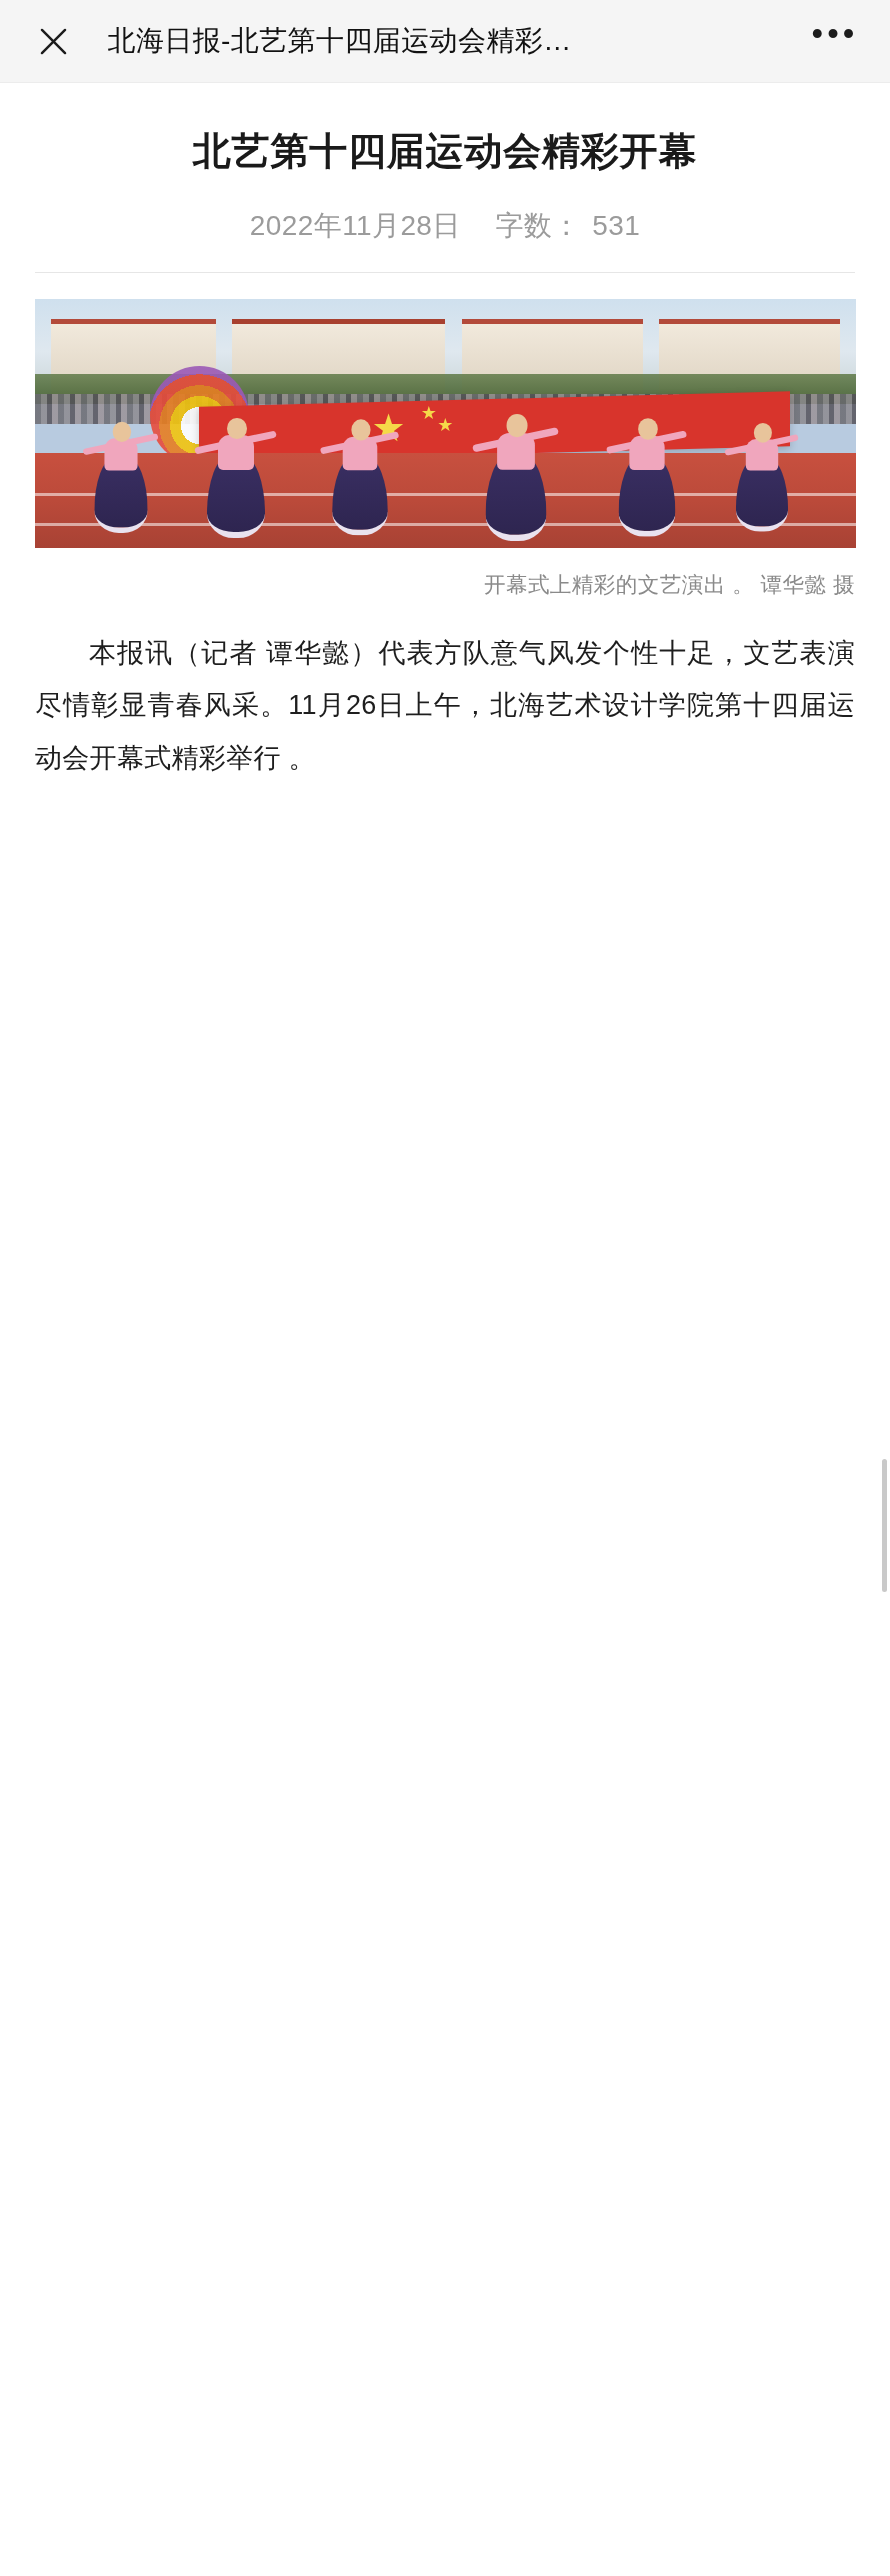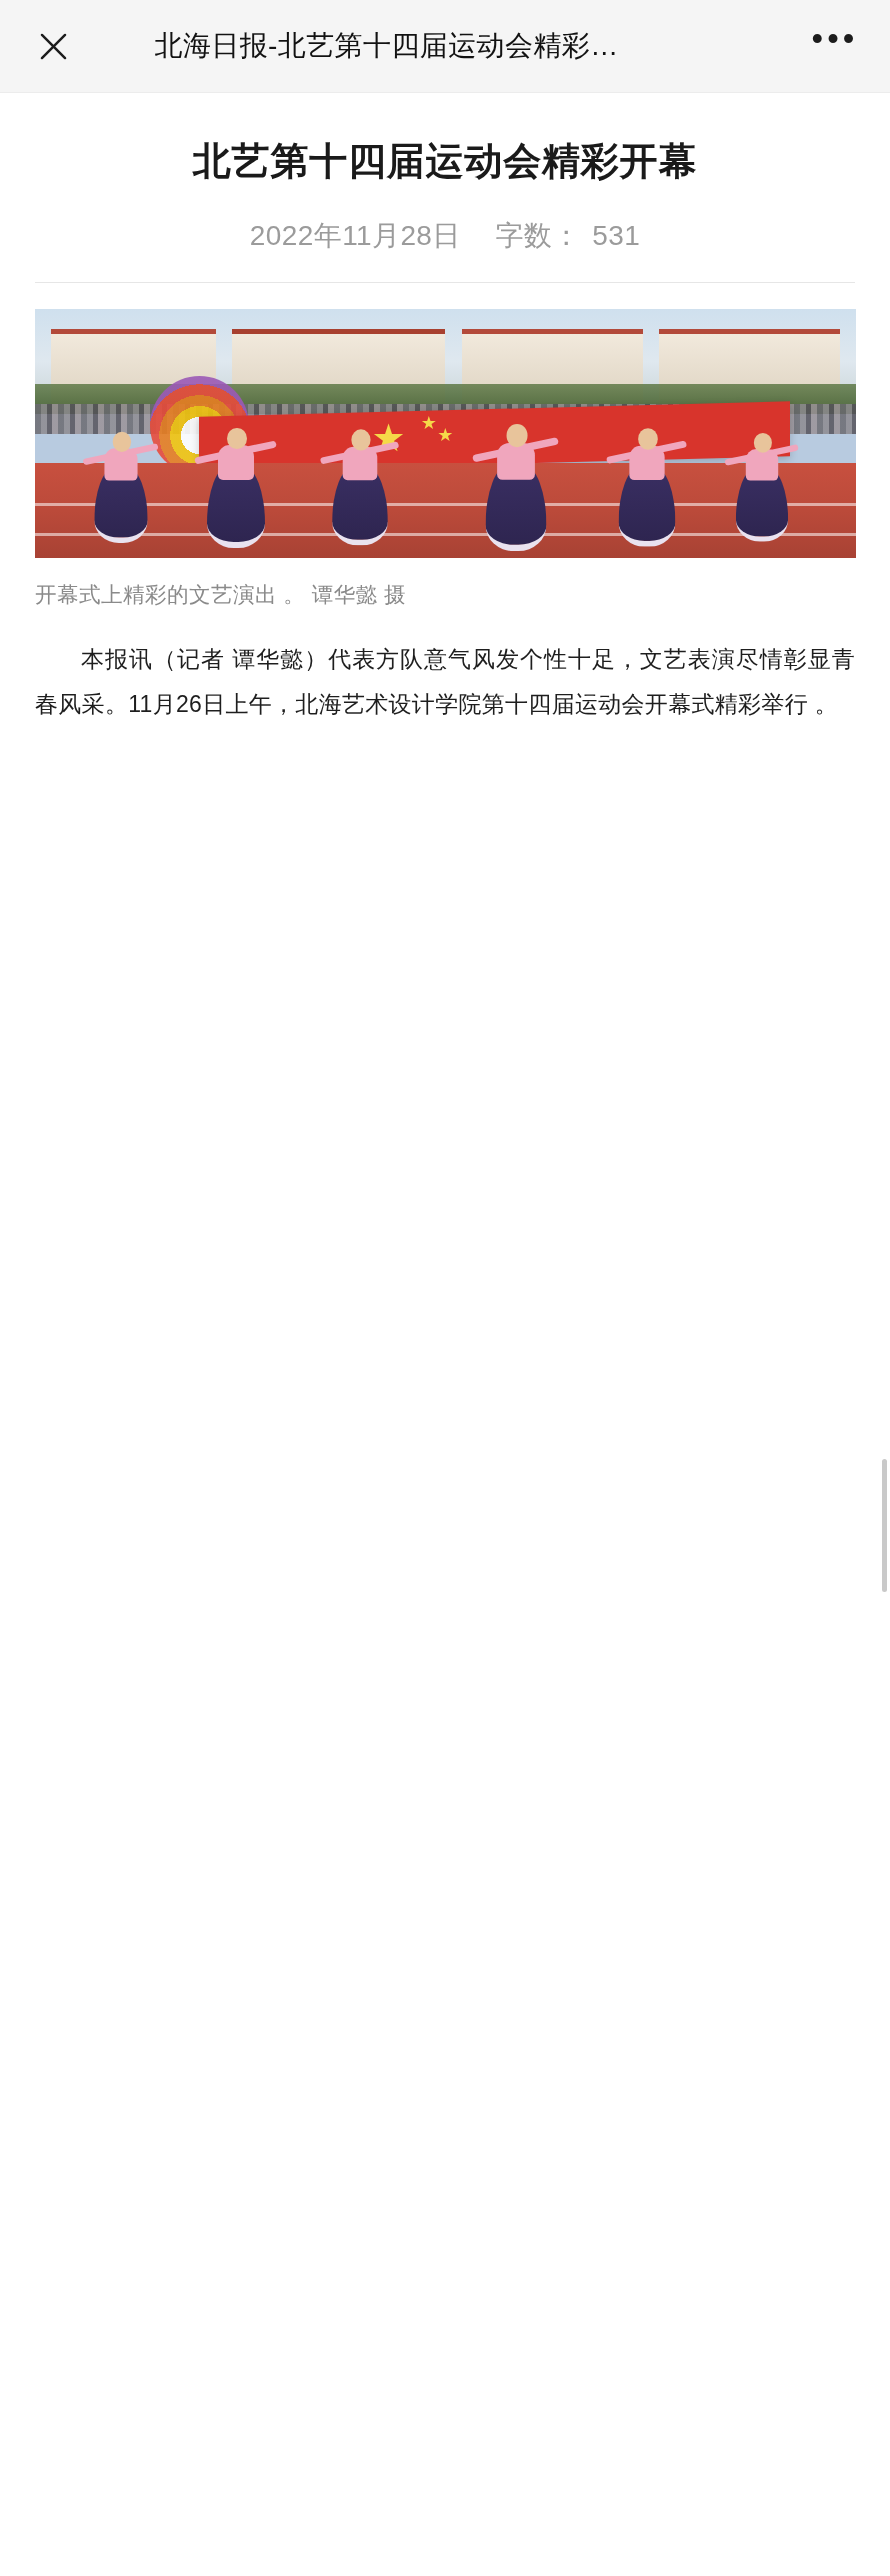--- a/index.html
+++ b/index.html
@@ -16,28 +16,27 @@
   .page {
     width: 890px;
     min-height: 2576px;
     position: relative;
     background: #ffffff;
     overflow: hidden;
   }
 
   
   .navbar {
-    height: 93px;
+    height: 83px;
     background: #f5f5f5;
     display: flex;
     align-items: center;
     padding: 0 30px;
     box-sizing: border-box;
     border-bottom: 0.8px solid #ececec;
-    gap: 47px;
   }
   .nav-close {
     width: 46px;
     height: 46px;
     flex: 0 0 auto;
     display: flex;
     align-items: center;
     justify-content: center;
     cursor: pointer;
   }
@@ -191,28 +190,28 @@
   .photo .d2 { left: 21%; transform: scale(1); }
   .photo .d3 { left: 36%; transform: scale(.96); }
   .photo .d4 { left: 55%; transform: scale(1.05); }
   .photo .d5 { left: 71%; transform: scale(.98); }
   .photo .d6 { left: 85%; transform: scale(.9); }
 
   .figcaption {
     margin-top: 21.6px;
     color: #8a8a8a;
     font-size: 21.6px;
-    text-align: left;
+    text-align: right;
     letter-spacing: 0.4px;
   }
 
   
   .body-text {
     margin-top: 28px;
-    font-size: 23px;
+    font-size: 27px;
     line-height: 1.95;
     color: #1e1e1e;
     letter-spacing: 0.3px;
     text-align: justify;
     font-family: "Liberation Sans", sans-serif;
   }
   .body-text p {
     margin: 0 0 6.6px 0;
     text-indent: 2em;
   }

